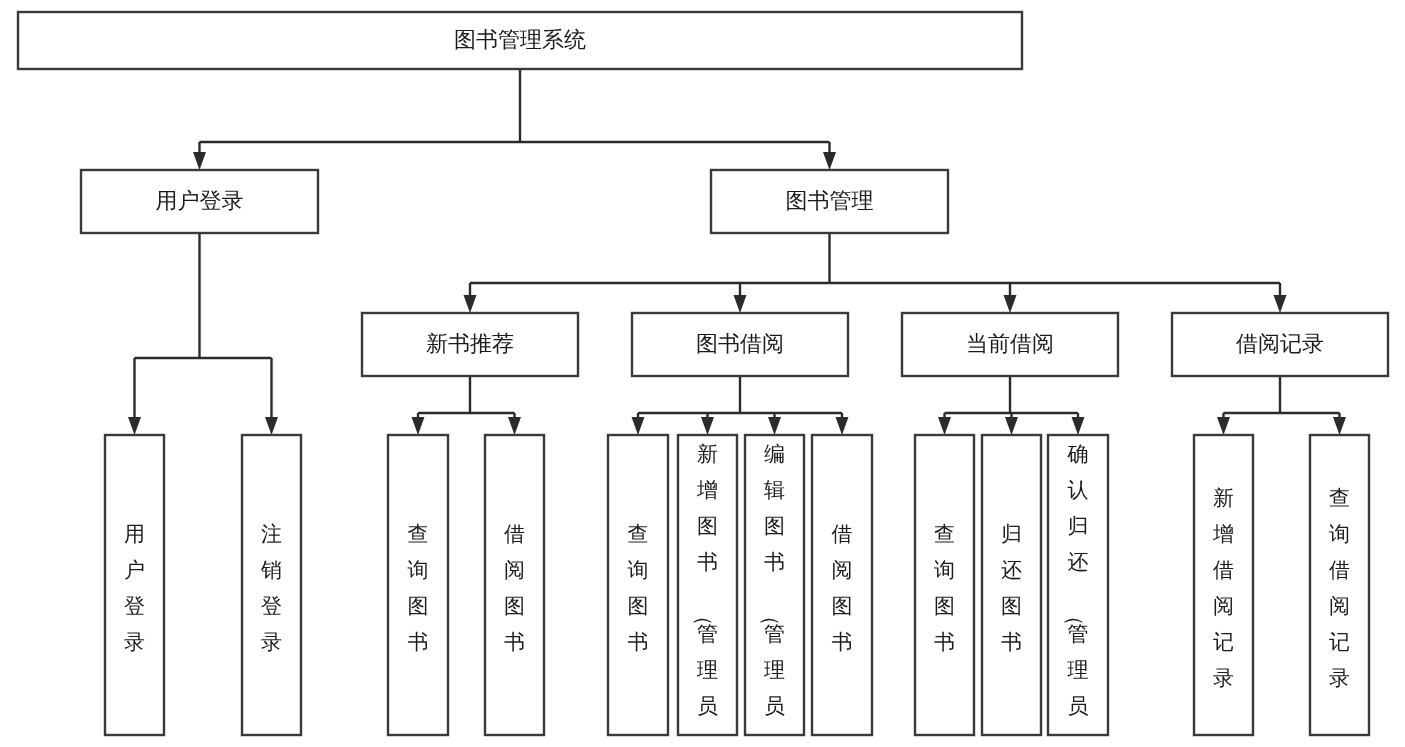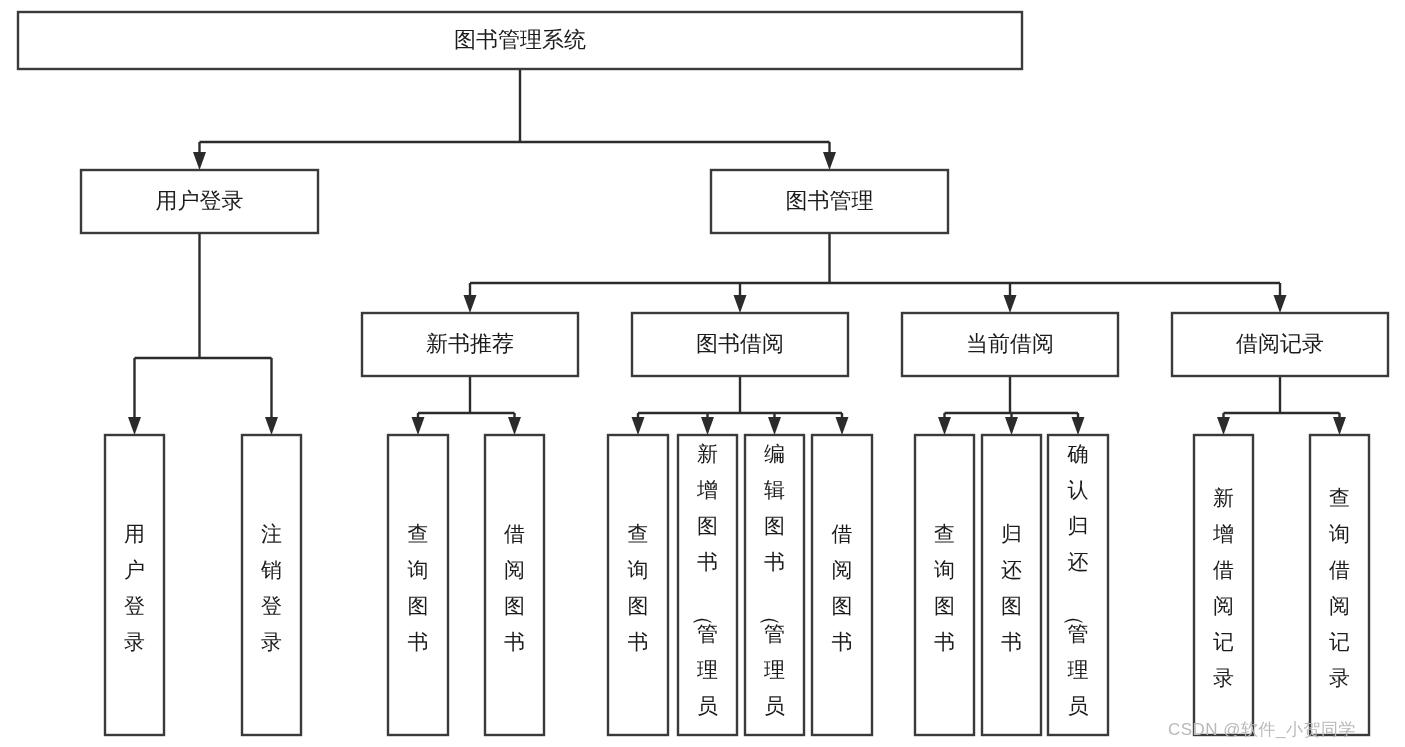--- a/index.html
+++ b/index.html
@@ -216,14 +216,13 @@
         <g>
           <rect class="box-rect" x="1194" y="435" width="59" height="300"></rect>
           <text class="node-label-v" x="1223.5" y="505.08"><tspan x="1223.5" dy="0">新</tspan><tspan x="1223.5" dy="36">增</tspan><tspan x="1223.5" dy="36">借</tspan><tspan x="1223.5" dy="36">阅</tspan><tspan x="1223.5" dy="36">记</tspan><tspan x="1223.5" dy="36">录</tspan></text>
         </g>
         <g>
           <rect class="box-rect" x="1310" y="435" width="59" height="300"></rect>
           <text class="node-label-v" x="1339.5" y="505.08"><tspan x="1339.5" dy="0">查</tspan><tspan x="1339.5" dy="36">询</tspan><tspan x="1339.5" dy="36">借</tspan><tspan x="1339.5" dy="36">阅</tspan><tspan x="1339.5" dy="36">记</tspan><tspan x="1339.5" dy="36">录</tspan></text>
         </g>
       </g>
   </svg>
-  <div class="watermark">CSDN @软件_小贺同学</div>
 </div>
 
 </body></html>

